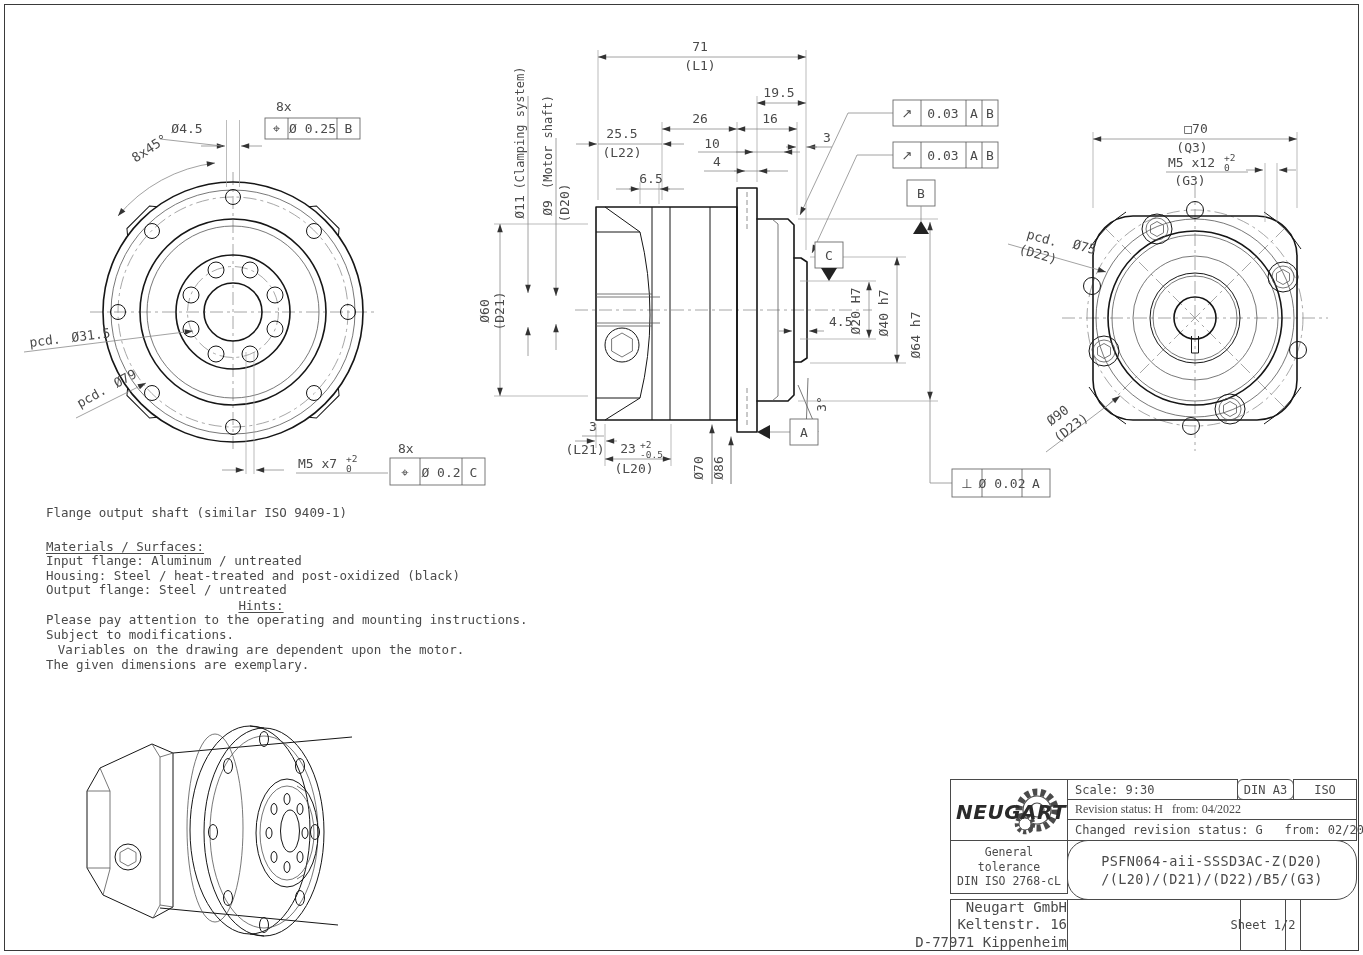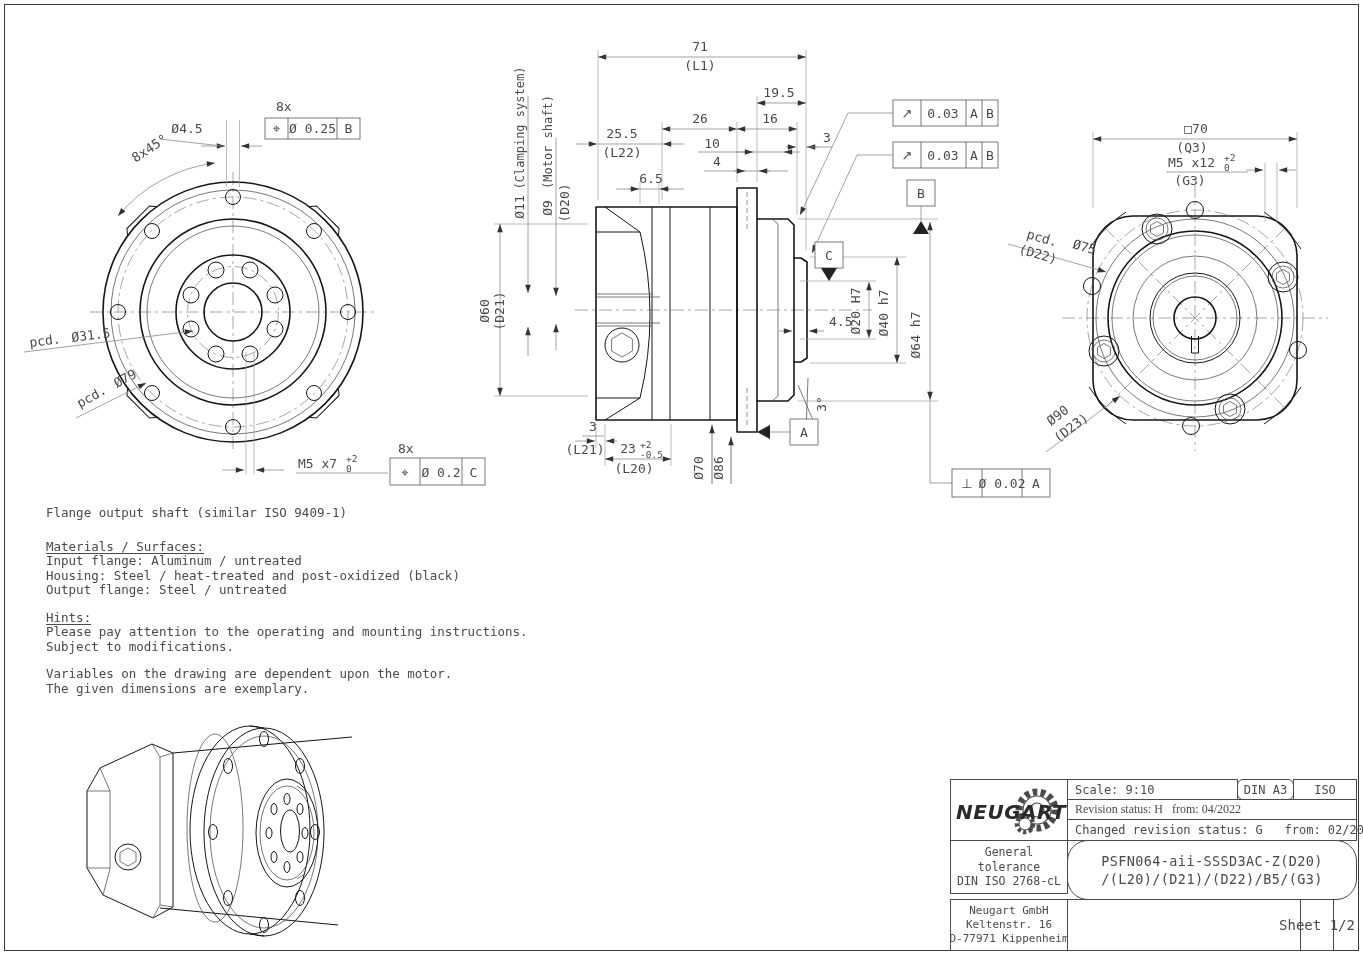--- a/index.html
+++ b/index.html
@@ -19,21 +19,21 @@
   .fcfR{fill:#fff;stroke:#6a6a6a;stroke-width:.9;}
   .dt{fill:#222;}
   text.t{font:13px "DejaVu Sans Mono",monospace;fill:#4a4a4a;}
   text.tm{font:12px "DejaVu Sans Mono",monospace;fill:#4a4a4a;}
   text.ts{font:9.5px "DejaVu Sans Mono",monospace;fill:#4a4a4a;}
   text.sym{font:13px "DejaVu Sans",sans-serif;fill:#4a4a4a;}
   
   .notes{position:absolute;left:46px;top:506px;width:430px;}
   .notes p{margin:0;font-size:12.5px;line-height:14.5px;color:#4a4a4a;white-space:pre;}
   .notes .gap1{margin-top:19px;}
-  .notes .gap2{margin-top:13px;}
+  .notes .gap2{margin-top:1px;text-align:center;}
   .u{text-decoration:underline;text-underline-offset:2px;}
   
   .tb-cell{position:absolute;border:1px solid #4a4a4a;box-sizing:border-box;
            display:flex;align-items:center;font-size:12px;color:#4a4a4a;
            padding-left:7px;white-space:pre;background:#fff;}
   .tb-center{justify-content:center;padding-left:0;text-align:center;}
   .tb-col{flex-direction:column;line-height:1.25;}
   .logo-cell{position:absolute;border:1px solid #4a4a4a;box-sizing:border-box;background:#fff;}
   .brand{position:absolute;left:5px;top:20px;font-family:"DejaVu Sans",sans-serif;
          font-style:italic;font-weight:700;font-size:20px;letter-spacing:.5px;color:#2a2a2a;z-index:2;}
@@ -410,36 +410,36 @@
       <circle r="18" fill="none" stroke="#4a4a4a" stroke-width="7" stroke-dasharray="4.6 3.4"></circle>
       <circle r="14" fill="#fff" stroke="#4a4a4a" stroke-width="1.2"></circle>
       <circle r="7" fill="none" stroke="#4a4a4a" stroke-width="1.2"></circle>
       <g transform="translate(-12,14)">
         <circle r="8" fill="none" stroke="#4a4a4a" stroke-width="4.5" stroke-dasharray="3.2 2.4"></circle>
         <circle r="6" fill="#fff" stroke="#4a4a4a" stroke-width="1"></circle>
       </g>
     </svg>
     <span class="brand">NEUGART</span>
   </div>
-  <div class="tb-cell" style="left:1067px;top:779px;width:171px;height:21px;">Scale: 9:10</div>
+  <div class="tb-cell" style="left:1067px;top:779px;width:171px;height:21px;">Scale: 9:30</div>
   <div class="tb-cell tb-center" style="left:1237px;top:779px;width:57px;height:21px;border-radius:6px;">DIN A3</div>
   <div class="tb-cell tb-center" style="left:1293px;top:779px;width:64px;height:21px;">ISO</div>
   <div class="tb-cell" style="left:1067px;top:799px;width:290px;height:21px;font-family:Liberation Serif, serif;">Revision status: H   from: 04/2022</div>
   <div class="tb-cell" style="left:1067px;top:819px;width:290px;height:22px;">Changed revision status: G   from: 02/2020</div>
   <div class="tb-cell tb-center tb-col" style="left:950px;top:840px;width:118px;height:54px;font-size:11.5px;">
     <span>General</span>
     <span>tolerance</span>
     <span>DIN ISO 2768-cL</span>
   </div>
   <div class="tb-cell tb-center tb-col part-lines" style="left:1067px;top:840px;width:290px;height:60px;">
     <span>PSFN064-aii-SSSD3AC-Z(D20)</span>
     <span>/(L20)/(D21)/(D22)/B5/(G3)</span>
   </div>
-  <div class="tb-cell tb-center tb-col" style="left:950px;top:899px;width:118px;height:52px;font-size:11px;">
+  <div class="tb-cell tb-center tb-col" style="left:950px;top:899px;width:118px;height:52px;font-size:14px;align-items:flex-end;">
     <span>Neugart GmbH</span>
     <span>Keltenstr. 16</span>
     <span>D-77971 Kippenheim</span>
   </div>
   <div class="tb-cell" style="left:1067px;top:899px;width:234px;height:52px;"></div>
-  <div class="tb-cell tb-center" style="left:1300px;top:899px;width:34px;height:52px;font-size:14px;">Sheet 1/2</div>
+  <div class="tb-cell tb-center" style="left:1240px;top:899px;width:46px;height:52px;font-size:12px;">Sheet 1/2</div>
 </div>
 
 </div>
 
 </body></html>

